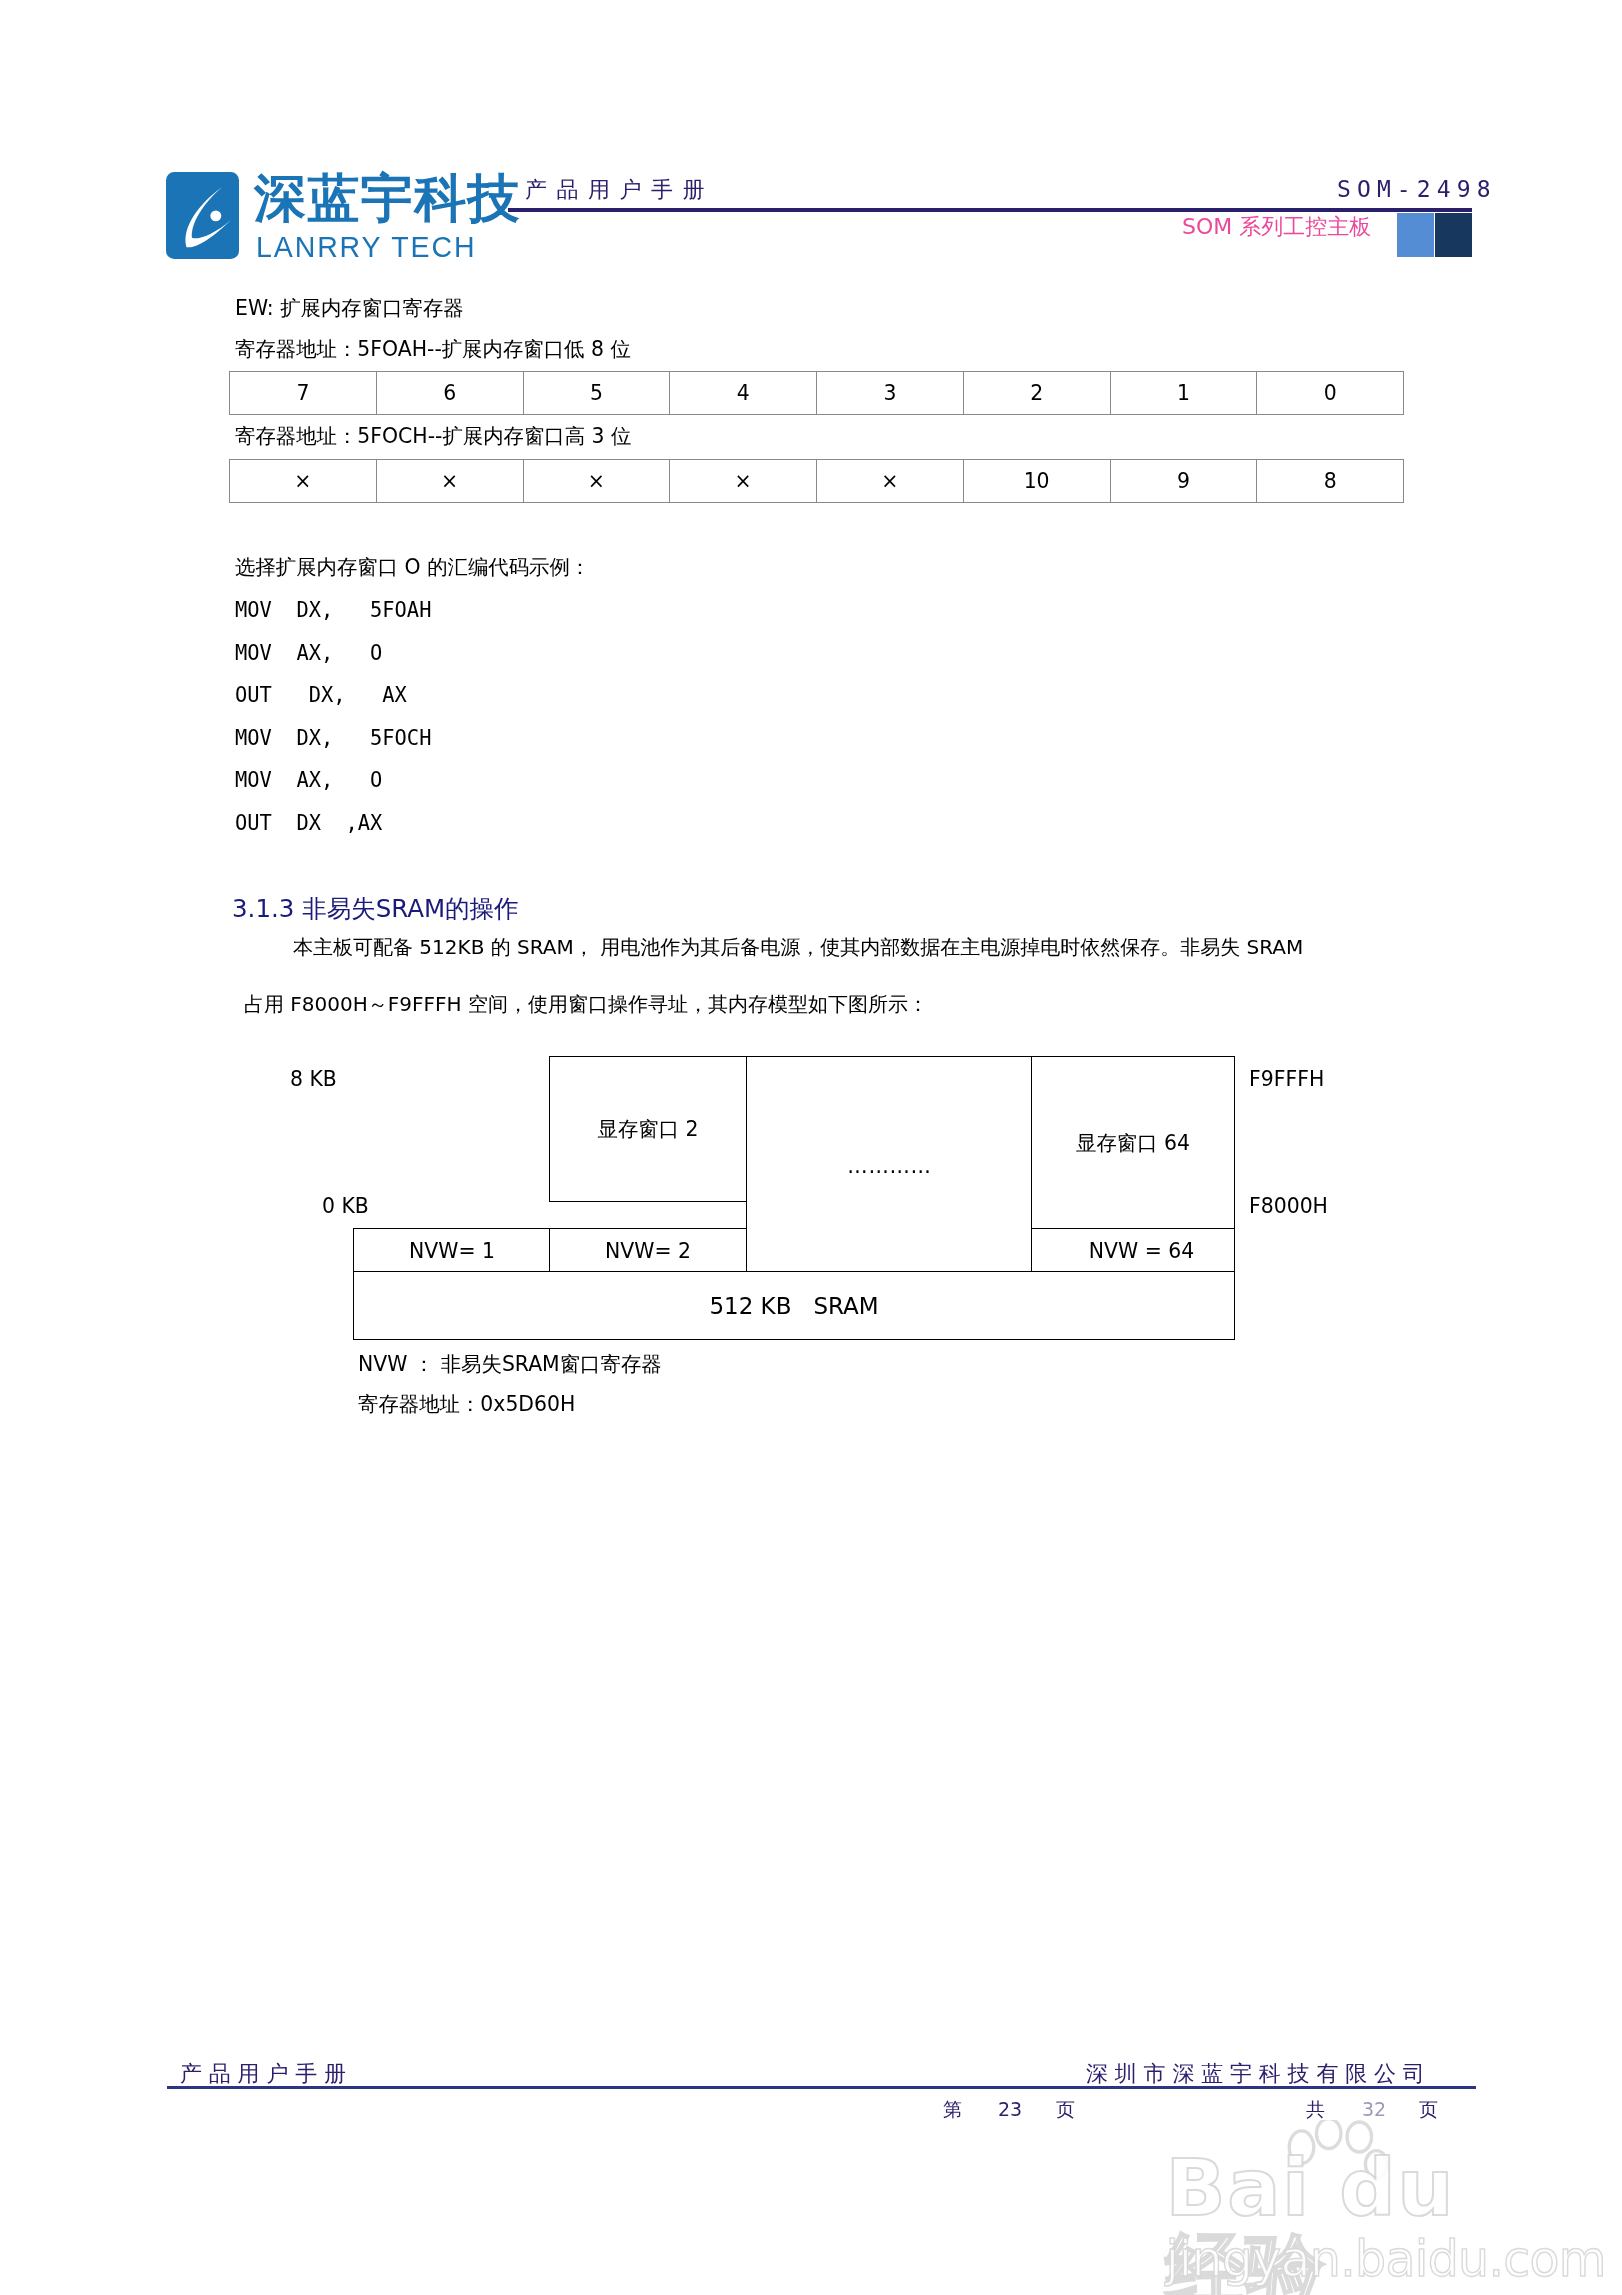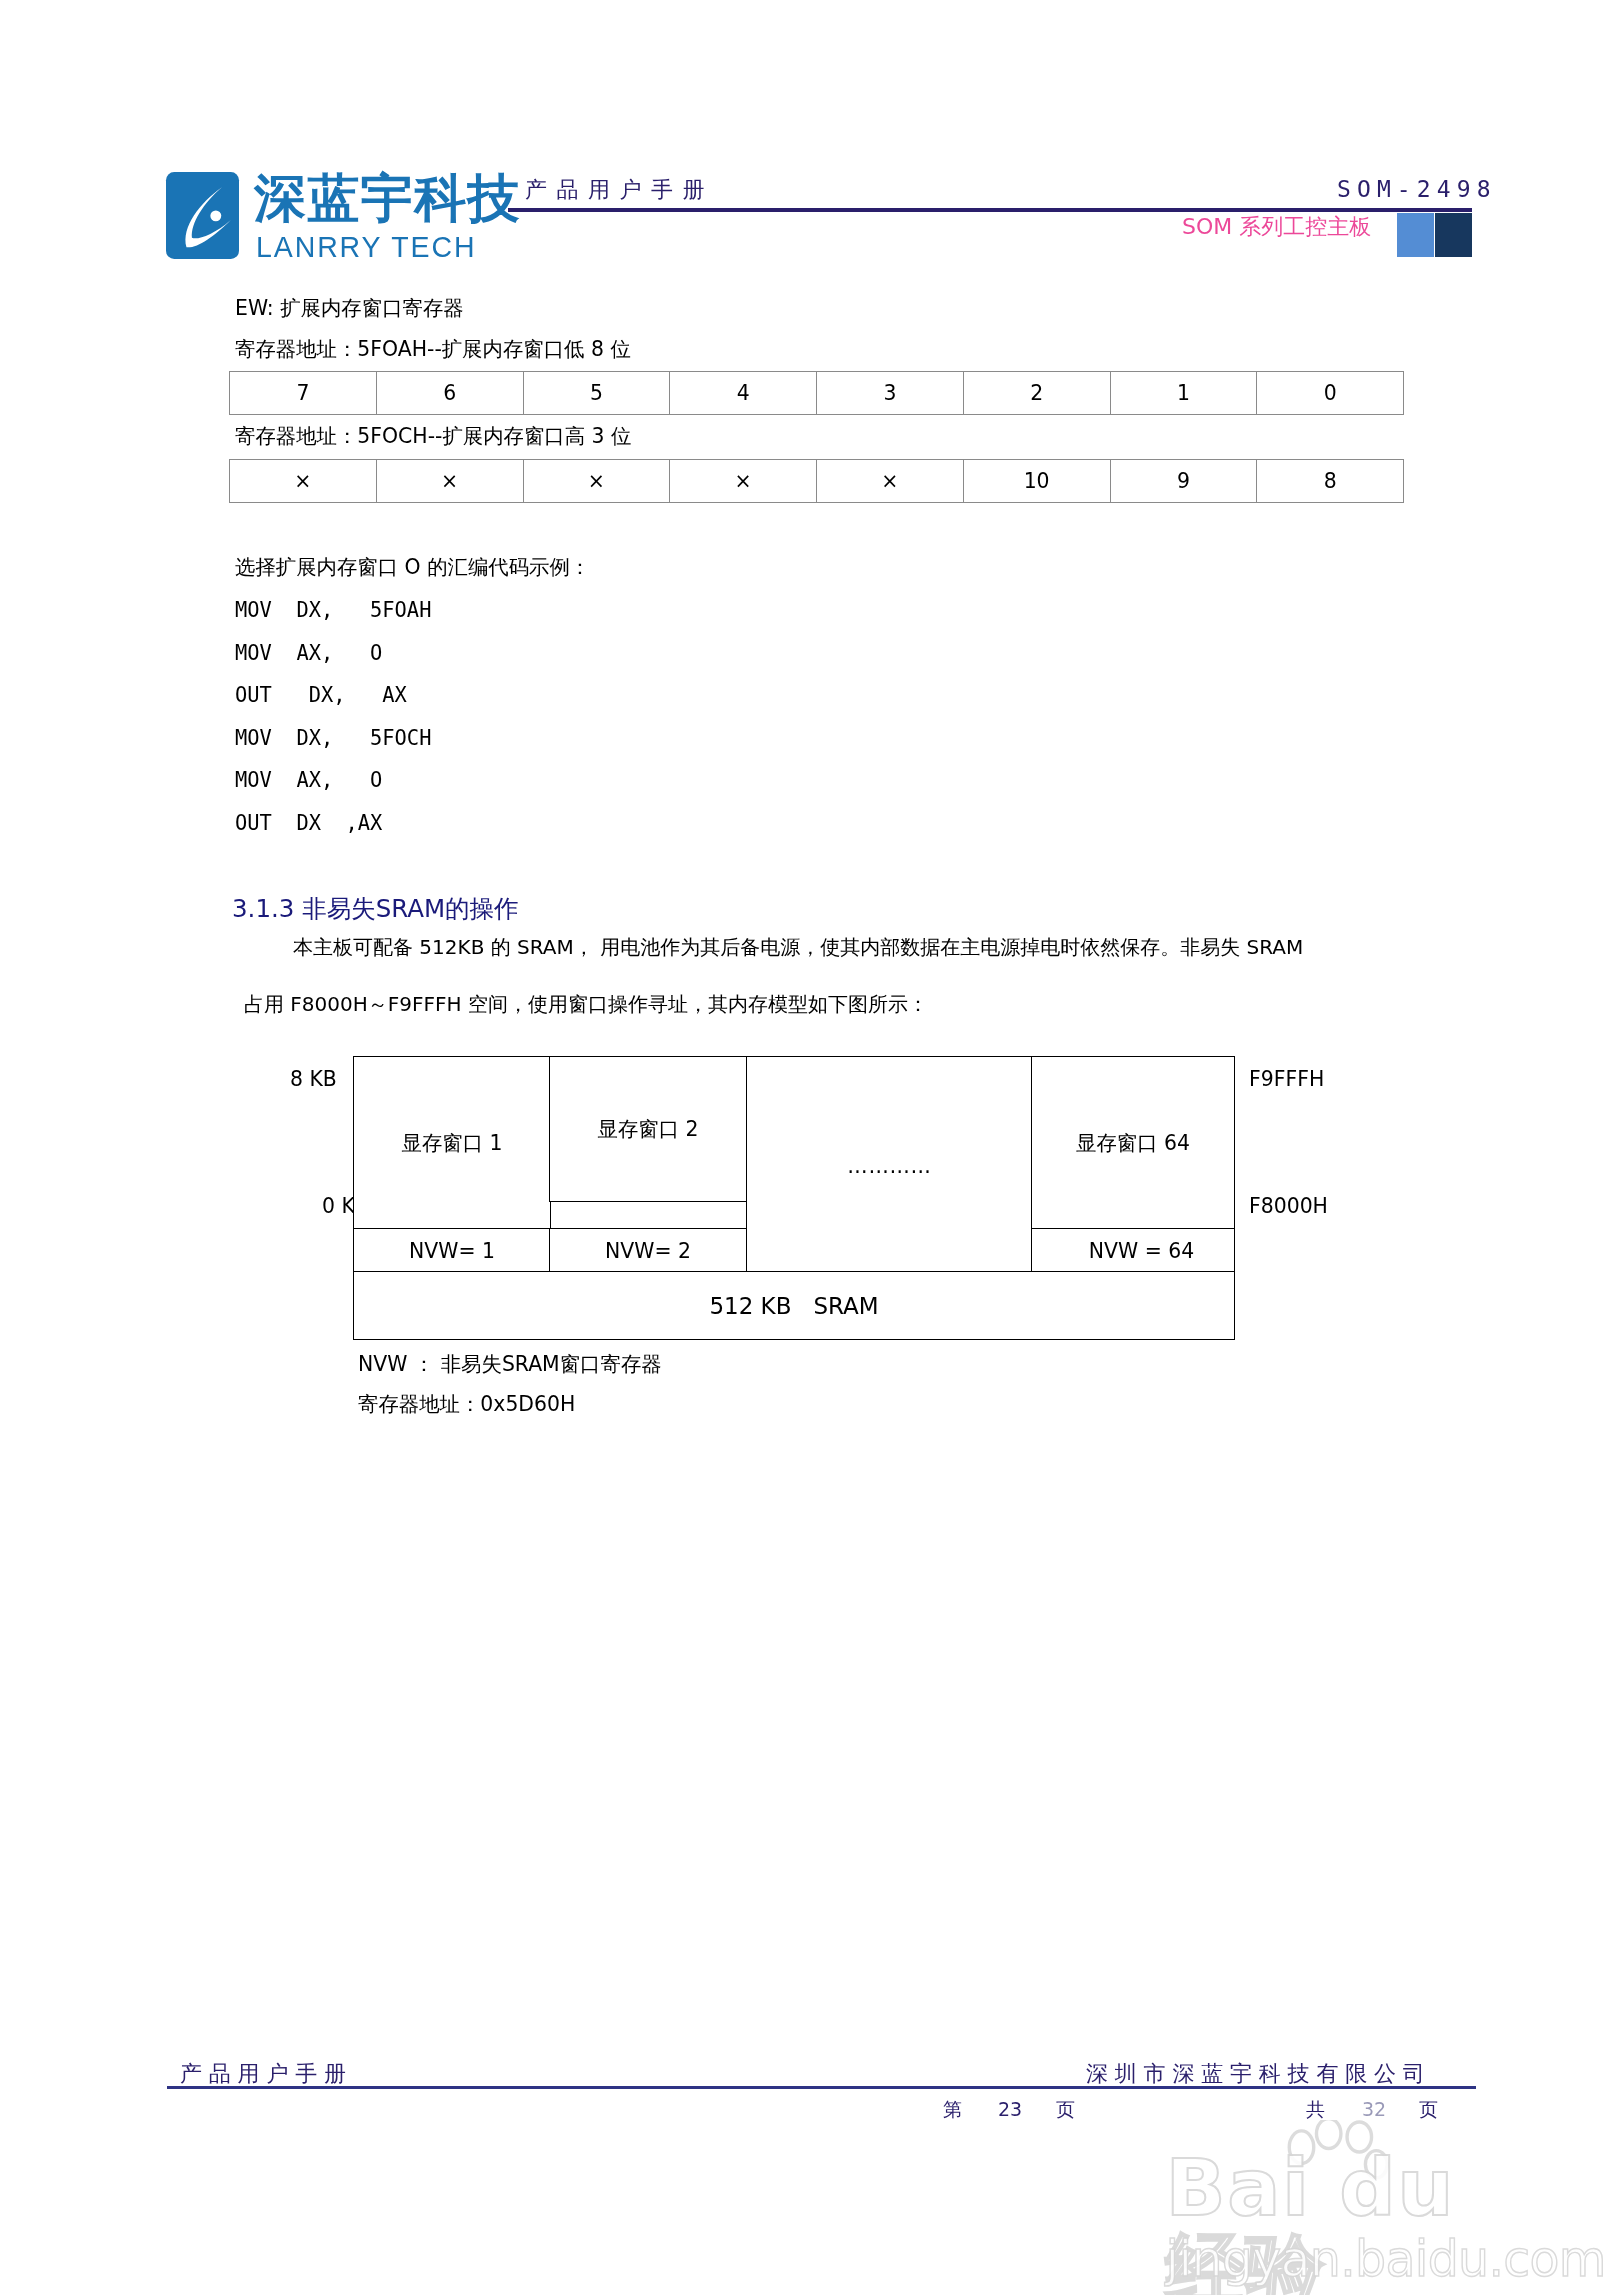--- a/index.html
+++ b/index.html
@@ -125,23 +125,20 @@
 <div class="abs txt" style="left:293px; top:935px; font-size:20px;">本主板可配备 512KB 的 SRAM， 用电池作为其后备电源，使其内部数据在主电源掉电时依然保存。非易失 SRAM</div>
 <div class="abs txt" style="left:244px; top:976px; font-size:20px;margin-top:16px;">占用 F8000H～F9FFFH 空间，使用窗口操作寻址，其内存模型如下图所示：</div>
 
 <div class="abs dlabel" style="left:290px; top:1068px;">8 KB</div>
 <div class="abs dlabel" style="left:290px; top:1195px;margin-left:32px;">0 KB</div>
 <div class="abs dlabel" style="left:1249px; top:1068px;">F9FFFH</div>
 <div class="abs dlabel" style="left:1249px; top:1195px;">F8000H</div>
 
 <div class="diagram">
 
-  <div class="dbox" style="left:0; top:0; width:198px; height:173px;">
-    <span>显存窗口 1</span>
-  </div>
   <div class="dbox" style="left:0; top:172px; width:198px; height:45px;">
     <span>NVW= 1</span>
   </div>
 
   <div class="dbox" style="left:196px; top:0; width:198px; height:146px;">
     <span>显存窗口 2</span>
   </div>
   <div class="dbox" style="left:196px; top:172px; width:198px; height:45px;">
     <span>NVW= 2</span>
   </div>

